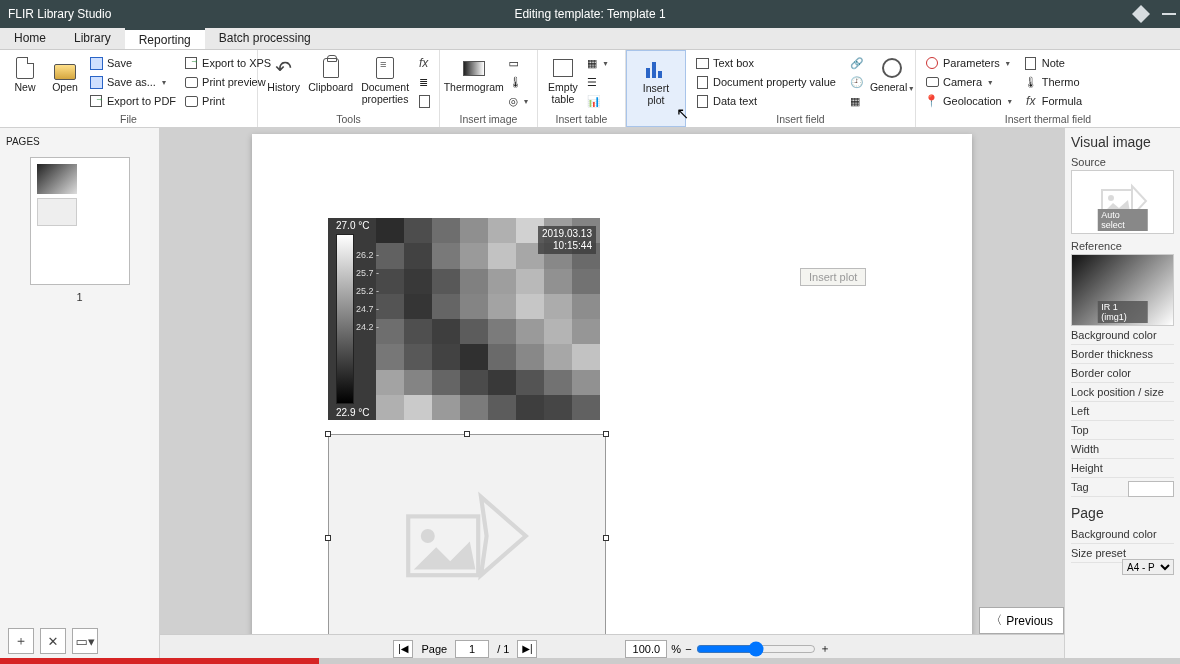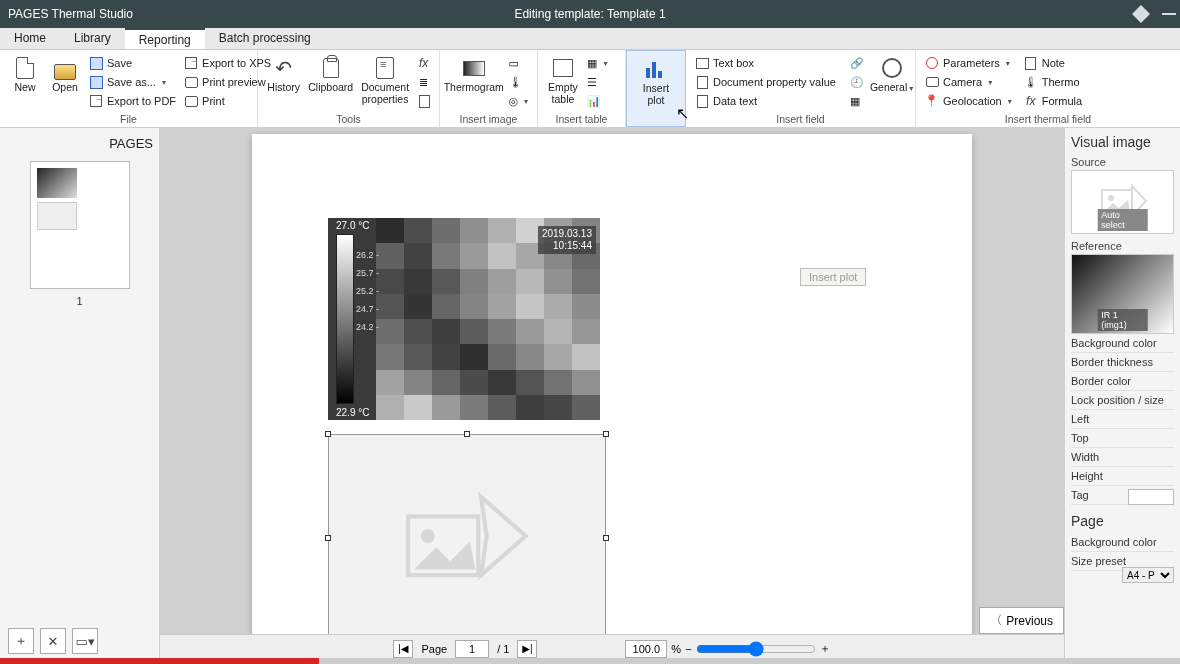--- a/index.html
+++ b/index.html
@@ -56,21 +56,21 @@
 .i-dot{width:12px;height:12px;border:1.5px solid #c33;border-radius:50%;}
 .i-cam{width:13px;height:10px;border:1px solid #555;border-radius:2px;}
 .i-note{width:11px;height:13px;border:1px solid #555;}
 .i-pin{color:#c33;font-size:12px;}
 .i-arrow{color:#555;font-size:12px;}
 .carat{font-size:8px;color:#555;margin-left:2px;}
 
 
 .main { display: flex; height: 534px; }
 .sidebar-left { width: 160px; background: #f4f4f4; border-right: 1px solid #d0d0d0; display:flex; flex-direction:column;}
-.sidebar-left h3 { font-size: 13px; font-weight: normal; color: #222; padding: 8px 6px 4px 6px; text-align: right; }
+.sidebar-left h3 { font-size: 10px; font-weight: normal; color: #222; padding: 8px 6px 4px 6px; }
 .thumb { width: 100px; height: 128px; background: #fff; border: 1px solid #bbb; margin: 6px auto 2px auto; position:relative; padding:6px;}
 .thumb .tim { width:40px;height:30px;background:linear-gradient(135deg,#222,#ddd);margin-bottom:4px;}
 .thumb .pim { width:40px;height:28px;background:#eee;border:1px solid #ccc;}
 .thumb-num { text-align:center; font-size:11px; color:#333; margin-top:4px;}
 .sidebar-left .toolbar-bottom { margin-top:auto; padding:8px; display:flex; gap:6px; }
 .sidebar-left .toolbar-bottom .sq { width:26px;height:26px;border:1px solid #aaa;background:#fff;display:flex;align-items:center;justify-content:center;font-size:13px;color:#444;cursor:pointer;}
 
 .canvas-wrap { flex:1; background:#d0d0d0; display:flex; flex-direction:column; position:relative;}
 .canvas-scroll { flex:1; overflow:hidden; display:flex; justify-content:center; padding-top:6px;}
 .page { width: 720px; background:#fff; box-shadow:0 2px 6px rgba(0,0,0,0.25); position:relative;}
@@ -107,38 +107,38 @@
 .pagenav .slider{width:120px;}
 .prevbtn{position:absolute;right:0;bottom:28px;background:#fff;border:1px solid #aaa;padding:4px 10px;font-size:12px;cursor:pointer;display:flex;align-items:center;gap:4px;}
 
 
 .sidebar-right { width:116px; background:#f4f4f4; border-left:1px solid #d0d0d0; overflow:hidden; font-size:11px; color:#333; padding:6px 6px;}
 .sidebar-right h3{font-size:14px;font-weight:normal;margin-bottom:4px;}
 .sidebar-right .sec{font-size:11px;color:#444;margin:6px 0 2px 0;}
 .src-box{width:100%;height:64px;background:#fff;border:1px solid #ccc;position:relative;display:flex;align-items:center;justify-content:center;text-decoration:underline;}
 .src-box .ph2{opacity:.3;}
 .src-box .autosel{position:absolute;bottom:2px;left:50%;transform:translateX(-50%);background:#888;color:#fff;font-size:9px;padding:1px 4px;}
-.ref-box{width:100%;height:80px;background:linear-gradient(135deg,#111,#fff);position:relative;border:1px solid #ccc;}
+.ref-box{width:100%;height:72px;background:linear-gradient(135deg,#111,#fff);position:relative;border:1px solid #ccc;}
 .ref-box .lab{position:absolute;bottom:2px;left:50%;transform:translateX(-50%);background:rgba(80,80,80,.8);color:#fff;font-size:9px;padding:1px 4px;}
 .prop{padding:3px 0;border-bottom:1px solid #e2e2e2;}
 .sidebar-right input{width:46px;height:16px;border:1px solid #bbb;font-size:10px;float:right;}
 .sidebar-right select{width:52px;height:16px;border:1px solid #bbb;font-size:10px;float:right;}
 
 
 .progress{position:absolute;left:0;bottom:0;height:6px;width:100%;background:#ccc;}
 .progress .fill{height:100%;background:#d62424;width:27%;}
 
 .highlight{background:#e5eefb;border:1px solid #a8c4ea;}
 .cursor{position:absolute;left:676px;top:104px;font-size:16px;color:#000;z-index:50;pointer-events:none;}
 </style>
 </head>
 <body>
 
 <div class="titlebar">
-  <span class="app">PAGES Thermal Studio</span>
+  <span class="app">FLIR Library Studio</span>
   <span class="doc">Editing template: Template 1</span>
   <div class="winbtns">
     <div class="logo"></div>
     <div class="min"></div>
   </div>
 </div>
 
 <div class="tabs">
   <div class="tab">Home</div>
   <div class="tab">Library</div>

